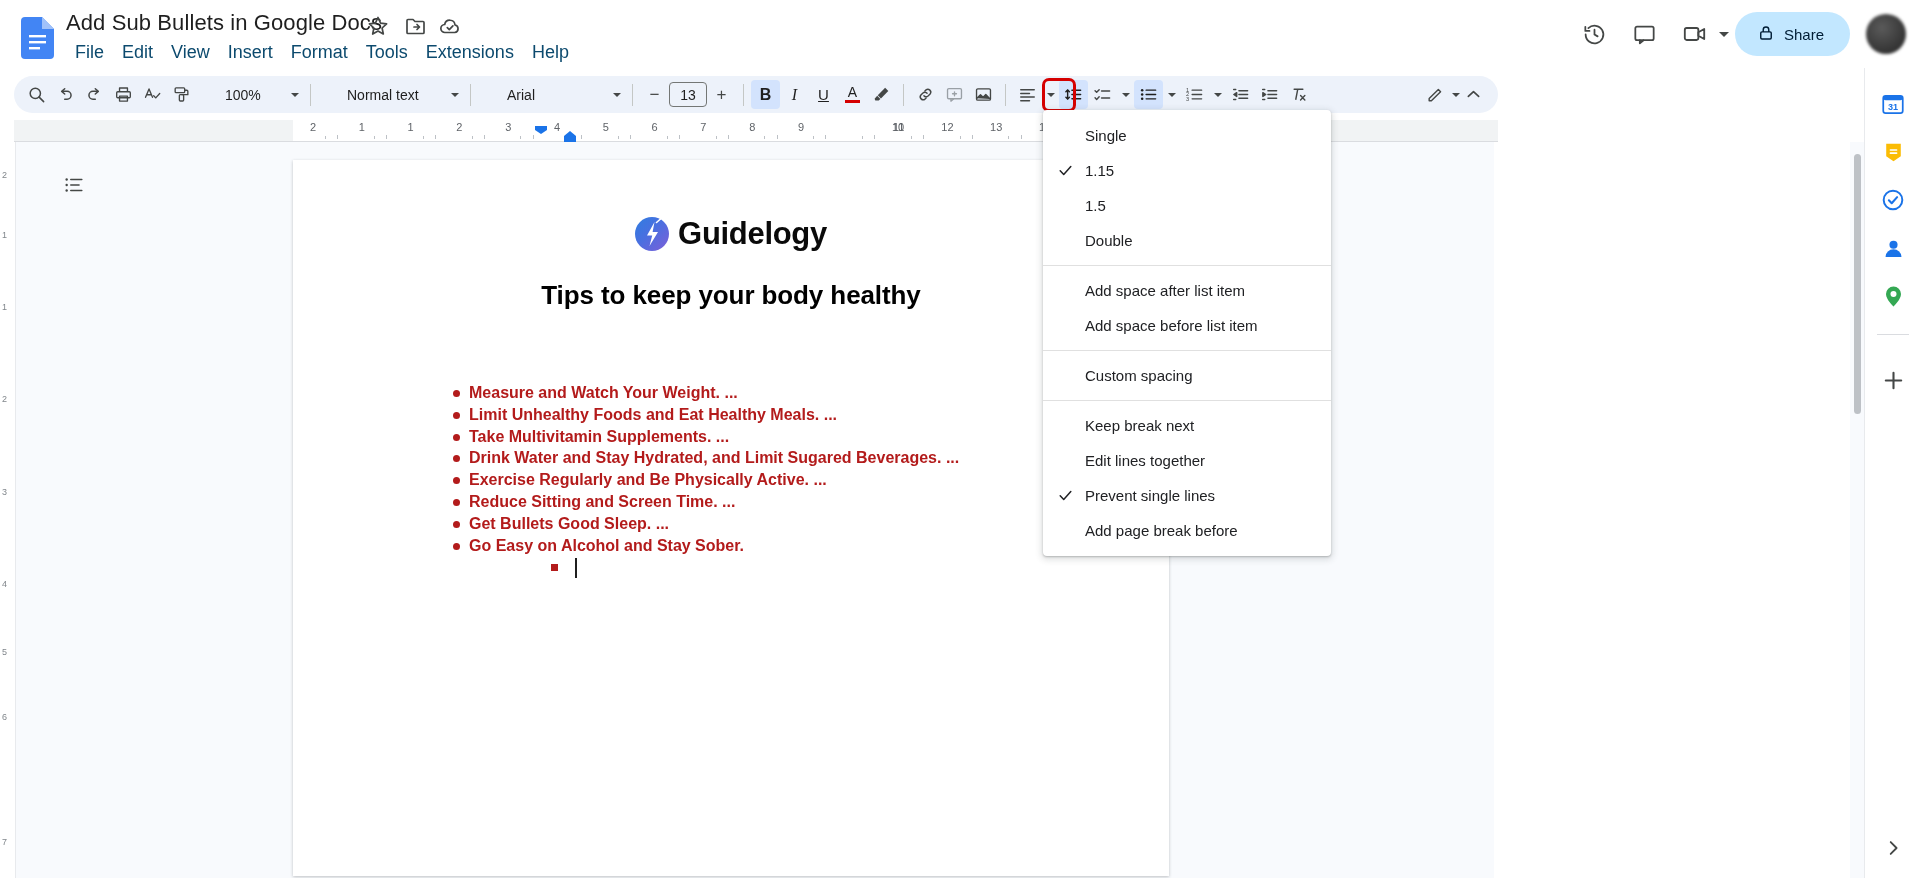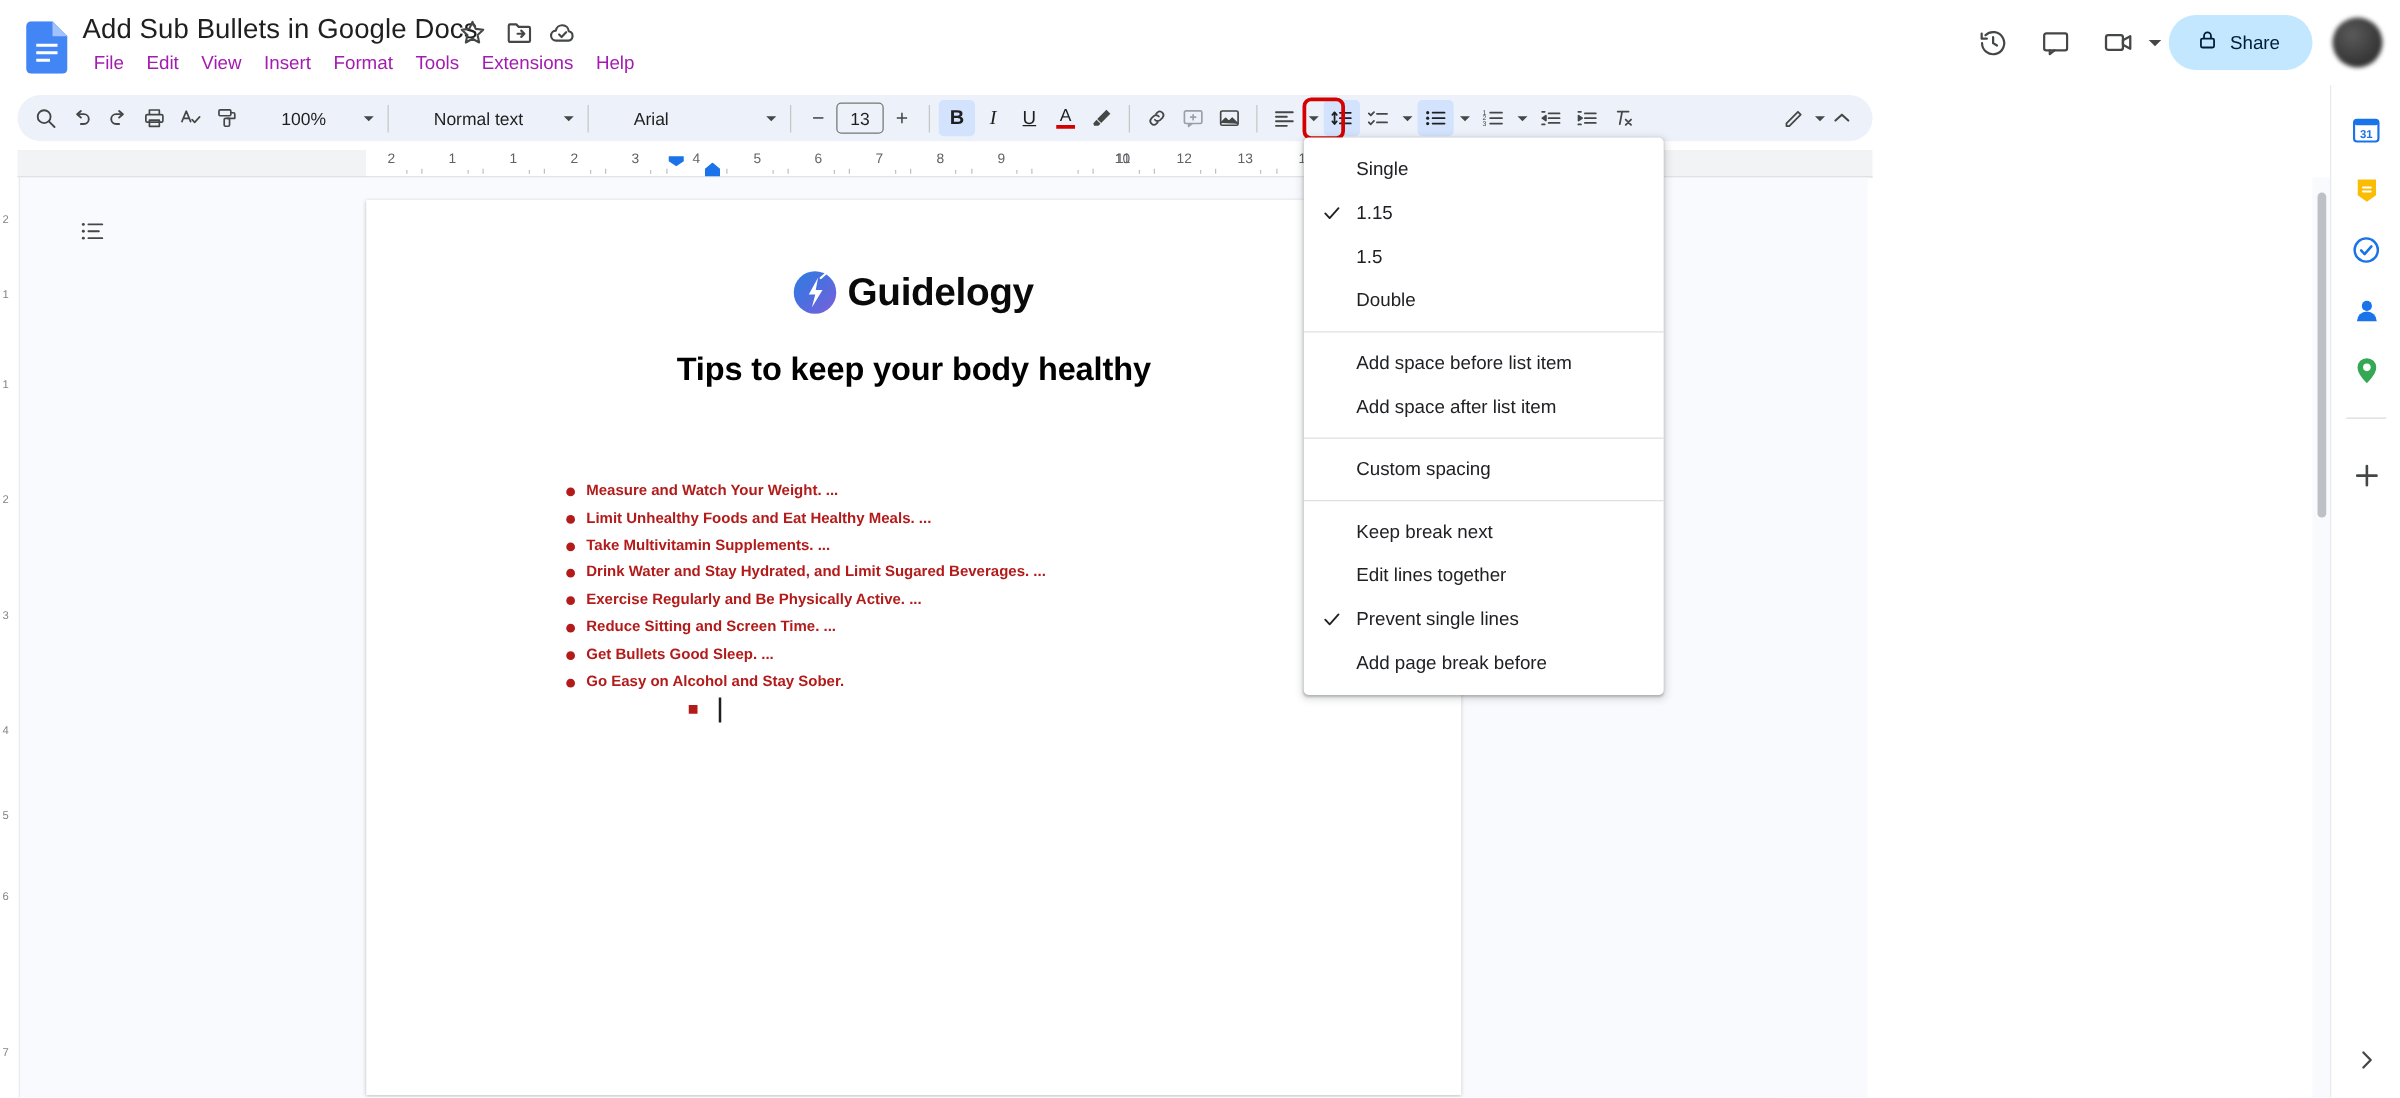--- a/index.html
+++ b/index.html
@@ -17,21 +17,21 @@
   .doc-title {
     position: absolute; left: 66px; top: 10px;
     font-size: 22px; color: #1f1f1f; letter-spacing: .1px; white-space: nowrap;
   }
   .title-icon { position: absolute; top: 14px; width: 24px; height: 24px; cursor: pointer; }
   .ti-star { left: 366px; } .ti-move { left: 404px; } .ti-cloud { left: 438px; }
   .title-icon svg { display: block; }
 
   .menubar { position: absolute; left: 66px; top: 40px; display: flex; gap: 0; }
   .menu-item {
-    font-size: 15px; color: #a21caf; padding: 2px 9px; border-radius: 4px;
+    font-size: 18px; color: #0c4a6e; padding: 2px 9px; border-radius: 4px;
     cursor: pointer; white-space: nowrap;
   }
 
   .top-right { position: absolute; right: 0; top: 10px; height: 48px; display: flex; align-items: center; gap: 6px; padding-right: 14px; }
   .tr-btn { width: 44px; height: 44px; border-radius: 50%; display: flex; align-items: center; justify-content: center; cursor: pointer; }
   .tr-btn svg { display: block; }
   .meet-combo { display: flex; align-items: center; cursor: pointer; }
   .caret-sm { width: 0; height: 0; border-left: 5px solid transparent; border-right: 5px solid transparent; border-top: 5px solid #444746; margin-left: 2px; }
   .share-btn {
     display: flex; align-items: center; gap: 9px; height: 44px;
@@ -106,21 +106,21 @@
   .logo-row { position: absolute; left: 0; top: 56px; width: 876px; display: flex; align-items: center; justify-content: center; gap: 9px; }
   .logo-mark { width: 34px; height: 34px; border-radius: 50%; position: relative; }
   .logo-text { font-size: 31px; font-weight: bold; color: #0a0a0a; letter-spacing: -.3px; }
   .doc-heading {
     position: absolute; left: 0; top: 120px; width: 876px; text-align: center;
     font-size: 26px; font-weight: bold; color: #000; letter-spacing: -.1px;
   }
   .bullets { position: absolute; left: 136px; top: 222px; width: 720px; }
   .bullet-li {
     position: relative; display: flex; align-items: baseline;
-    font-size: 12px; font-weight: bold; color: #b31b1b;
+    font-size: 16px; font-weight: bold; color: #b31b1b;
     line-height: 21.8px; padding-left: 40px; white-space: nowrap;
   }
   .bullet-li::before {
     content: ""; position: absolute; left: 24px; top: 8px;
     width: 7px; height: 7px; border-radius: 50%; background: #b31b1b;
   }
   .sub-bullet { position: relative; height: 22px; padding-left: 122px; margin-top: 2px; }
   .sub-bullet::before {
     content: ""; position: absolute; left: 122px; top: 6px;
     width: 7px; height: 7px; background: #b31b1b;
@@ -623,24 +623,24 @@
           <span>1.15</span>
         </div>
         <div class="sm-item">
           <span>1.5</span>
         </div>
         <div class="sm-item">
           <span>Double</span>
         </div>
         <div class="sm-sep"></div>
         <div class="sm-item">
+          <span>Add space after list item</span>
+        </div>
+        <div class="sm-item">
           <span>Add space before list item</span>
-        </div>
-        <div class="sm-item">
-          <span>Add space after list item</span>
         </div>
         <div class="sm-sep"></div>
         <div class="sm-item">
           <span>Custom spacing</span>
         </div>
         <div class="sm-sep"></div>
         <div class="sm-item">
           <span>Keep break next</span>
         </div>
         <div class="sm-item">

